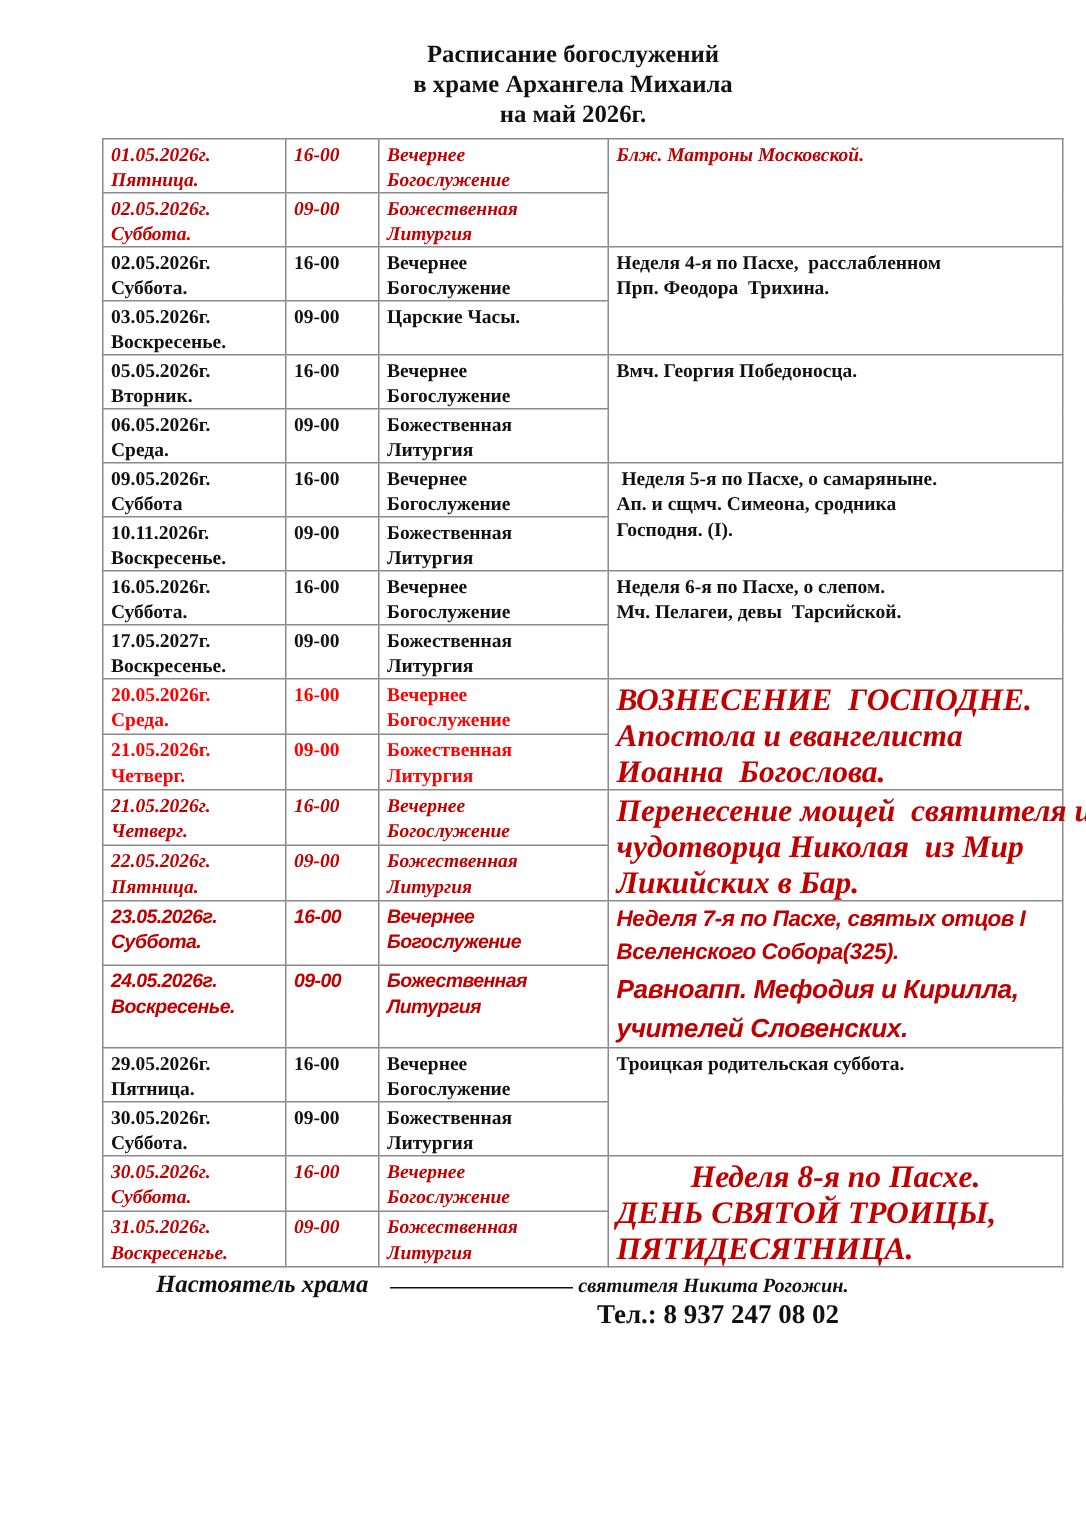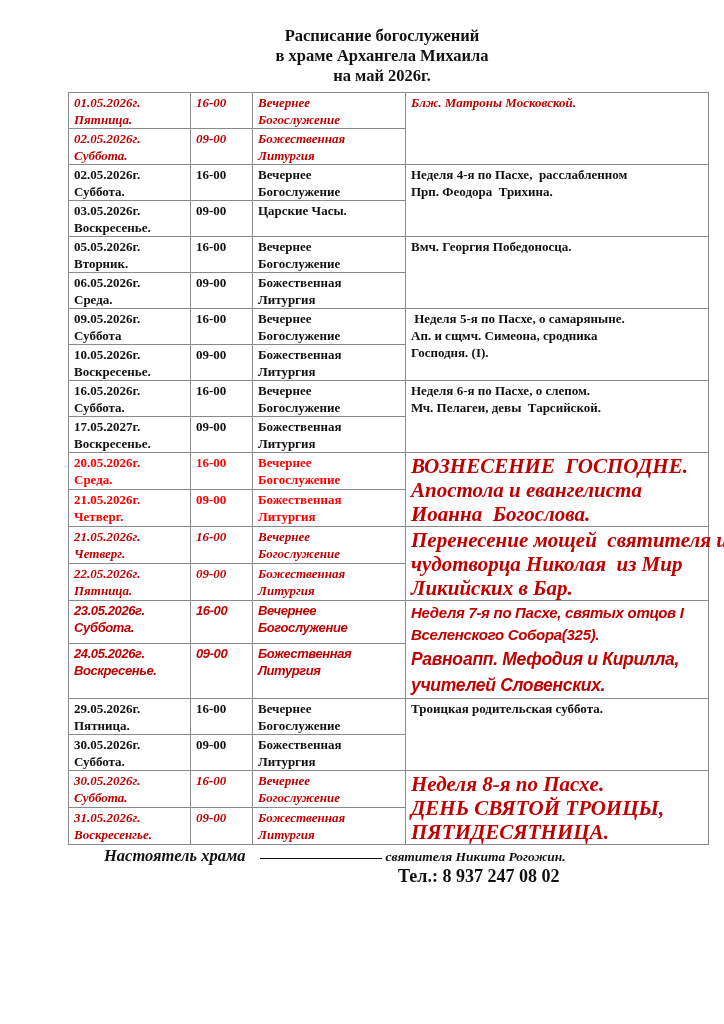--- a/index.html
+++ b/index.html
@@ -96,21 +96,21 @@
         <td class="black"><span class="line">09.05.2026г.</span><br><span>Суббота</span></td>
         <td class="time black"><span>16-00</span></td>
         <td class="black"><span>Вечернее</span><br><span>Богослужение</span></td>
         <td rowspan="2" class="feast black">
           <span class="line" style="white-space: pre;"> Неделя 5-я по Пасхе, о самаряныне.</span>
           <span class="line" style="white-space: pre;">Ап. и сщмч. Симеона, сродника</span>
           <span class="line" style="white-space: pre;">Господня. (I).</span>
         </td>
       </tr>
       <tr class="r">
-        <td class="black"><span class="line">10.05.2026г.</span><br><span>Воскресенье.</span></td>
+        <td class="black"><span class="line">10.11.2026г.</span><br><span>Воскресенье.</span></td>
         <td class="time black"><span>09-00</span></td>
         <td class="black"><span>Божественная</span><br><span>Литургия</span></td>
       </tr>
       <tr class="r">
         <td class="black"><span class="line">16.05.2026г.</span><br><span>Суббота.</span></td>
         <td class="time black"><span>16-00</span></td>
         <td class="black"><span>Вечернее</span><br><span>Богослужение</span></td>
         <td rowspan="2" class="feast black">
           <span class="line" style="white-space: pre;">Неделя 6-я по Пасхе, о слепом.</span>
           <span class="line" style="white-space: pre;">Мч. Пелагеи, девы  Тарсийской.</span>
@@ -180,21 +180,21 @@
       <tr class="r">
         <td class="black"><span class="line">30.05.2026г.</span><br><span>Суббота.</span></td>
         <td class="time black"><span>09-00</span></td>
         <td class="black"><span>Божественная</span><br><span>Литургия</span></td>
       </tr>
       <tr class="r">
         <td class="red"><span class="line">30.05.2026г.</span><br><span>Суббота.</span></td>
         <td class="time red"><span>16-00</span></td>
         <td class="red"><span>Вечернее</span><br><span>Богослужение</span></td>
         <td rowspan="2" class="feast red big">
-          <span class="line" style="white-space: pre;">Неделя 8-я по Пасхе.</span>
+          <span class="line" style="white-space: pre; text-align: center;">Неделя 8-я по Пасхе.</span>
           <span class="line" style="white-space: pre;">ДЕНЬ СВЯТОЙ ТРОИЦЫ,</span>
           <span class="line" style="white-space: pre;">ПЯТИДЕСЯТНИЦА.</span>
         </td>
       </tr>
       <tr class="r">
         <td class="red"><span class="line">31.05.2026г.</span><br><span>Воскресенгье.</span></td>
         <td class="time red"><span>09-00</span></td>
         <td class="red"><span>Божественная</span><br><span>Литургия</span></td>
       </tr>
     </tbody>

